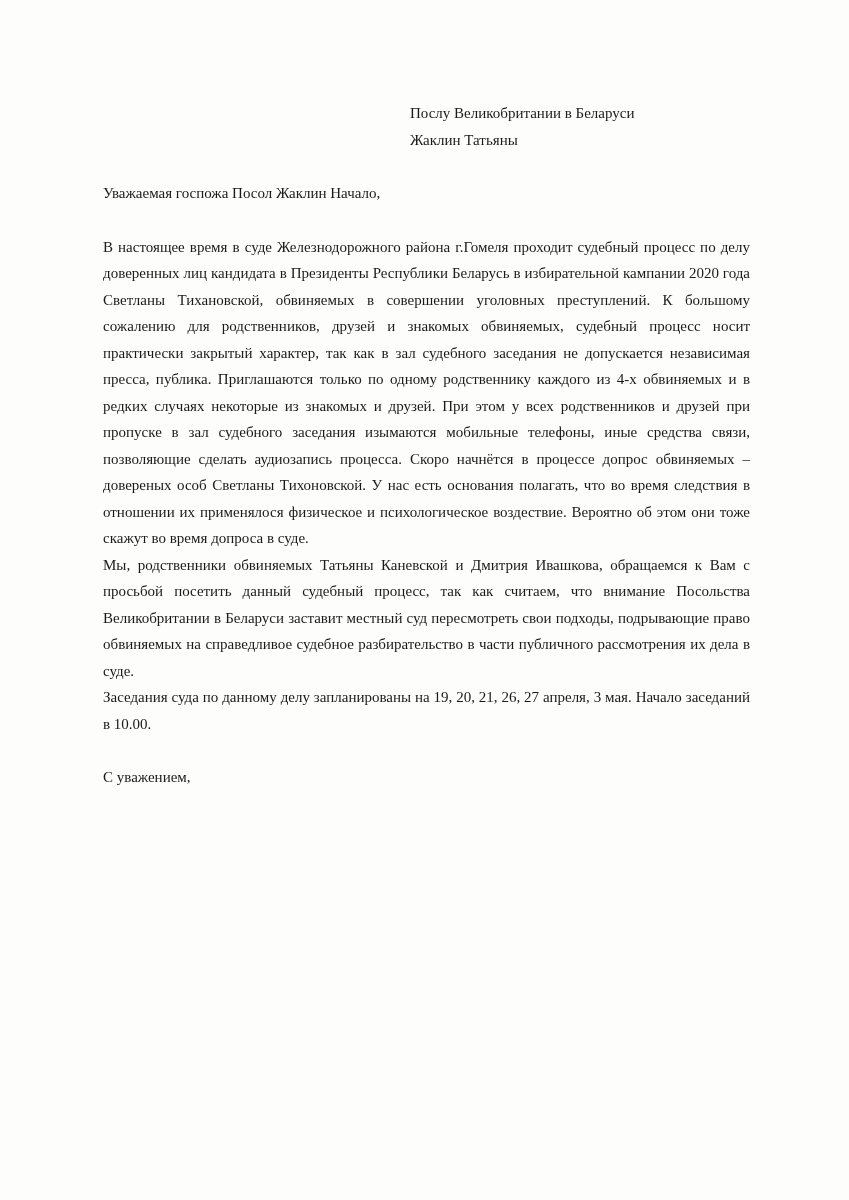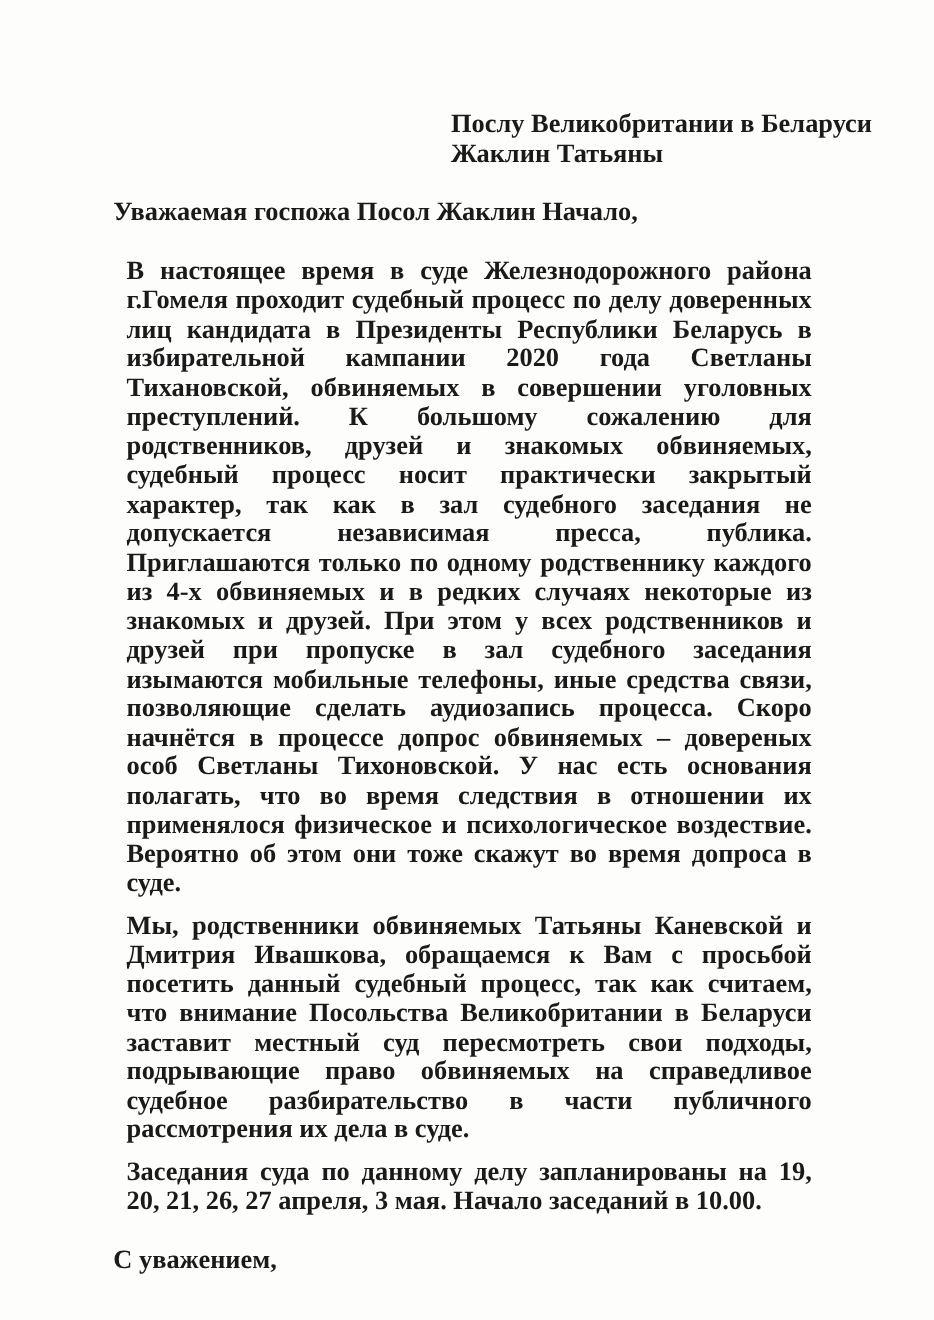--- a/index.html
+++ b/index.html
@@ -13,37 +13,36 @@
     background: #ffffff;
   }
   .page {
     position: relative;
     width: 849px;
     height: 1200px;
     box-sizing: border-box;
     background: #fdfdfc;
     color: #1a1a1a;
     font-family: "Liberation Serif", "DejaVu Serif", serif;
-    font-size: 24px;
+    font-size: 15px;
     line-height: 26.5px;
     padding: 100px 99px 0 103px;
     text-rendering: optimizeLegibility;
-    font-weight: bold;
   }
   .recipient {
     margin-left: 307px;
   }
   .recipient div {
     white-space: nowrap;
   }
   .salutation {
     margin: 27px 0 0 0;
   }
   .para {
-    margin: 12px;
+    margin: 0;
     text-align: justify;
     text-justify: inter-word;
   }
   .para.first {
     margin-top: 27px;
   }
   .closing {
     margin: 27px 0 0 0;
   }
 </style>

